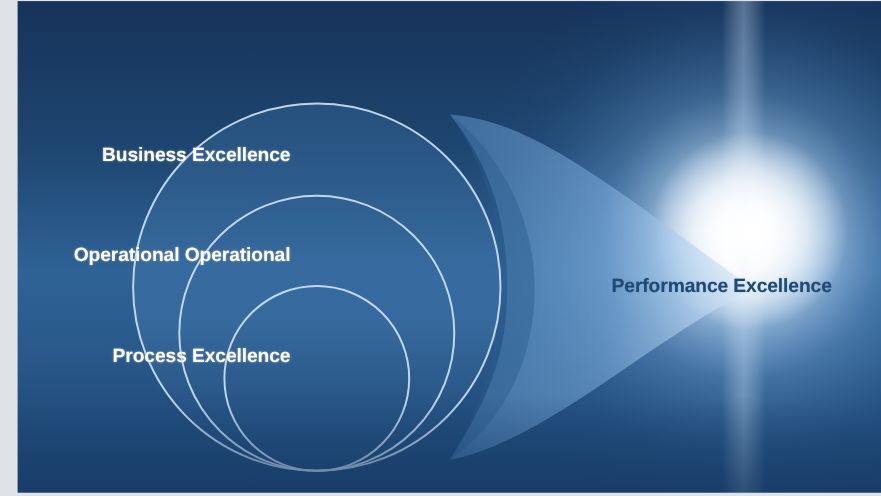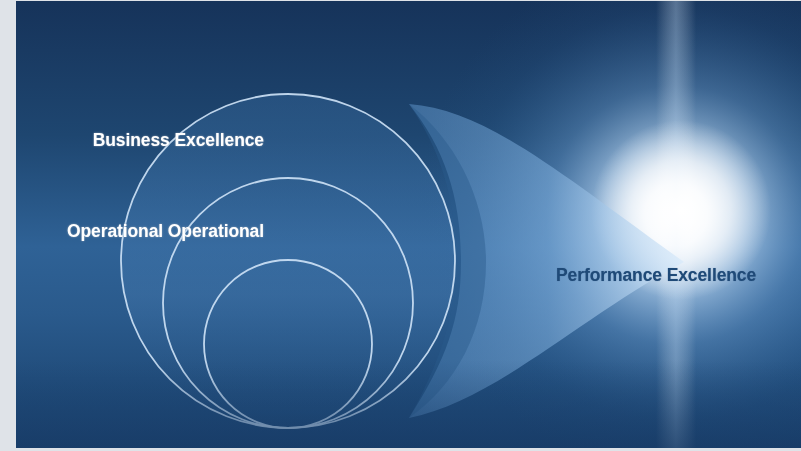--- a/index.html
+++ b/index.html
@@ -38,21 +38,20 @@
     .label-left {
       color: #ffffff;
       text-shadow: 0 0 2px rgba(255,255,255,0.55), 0 0 1px rgba(20,50,90,0.6);
       text-align: right;
       right: 553px;
     }
     .label-right {
       color: #1f4a78;
       text-shadow: 0 0 1px rgba(20,50,90,0.4);
       left: 540px;
-      margin-top: 16px;
     }
     .bottom-border {
       position: absolute;
       left: 0;
       bottom: 0;
       width: 801px;
       height: 3px;
       background: #dfe3e8;
     }
   </style>
@@ -108,15 +107,16 @@
 
     <circle cx="272" cy="261" r="167" fill="none" stroke="#cfe3f7" stroke-width="1.8" stroke-opacity="0.9"></circle>
     <circle cx="272" cy="303" r="125" fill="none" stroke="#cfe3f7" stroke-width="1.8" stroke-opacity="0.9"></circle>
     <circle cx="272" cy="344" r="84" fill="none" stroke="#cfe3f7" stroke-width="1.8" stroke-opacity="0.9"></circle>
 
     <rect x="0" y="360" width="801" height="91" fill="url(#bottomShade)"></rect>
   </svg>
 
   <div class="label label-left" style="top:129px;">Business Excellence</div>
   <div class="label label-left" style="top:220px;">Operational Operational</div>
+  <div class="label label-left" style="top:312px;">Process Excellence</div>
   <div class="label label-right" style="top:248px;">Performance Excellence</div>
 </div>
 <div class="bottom-border"></div>
 
 </body></html>

